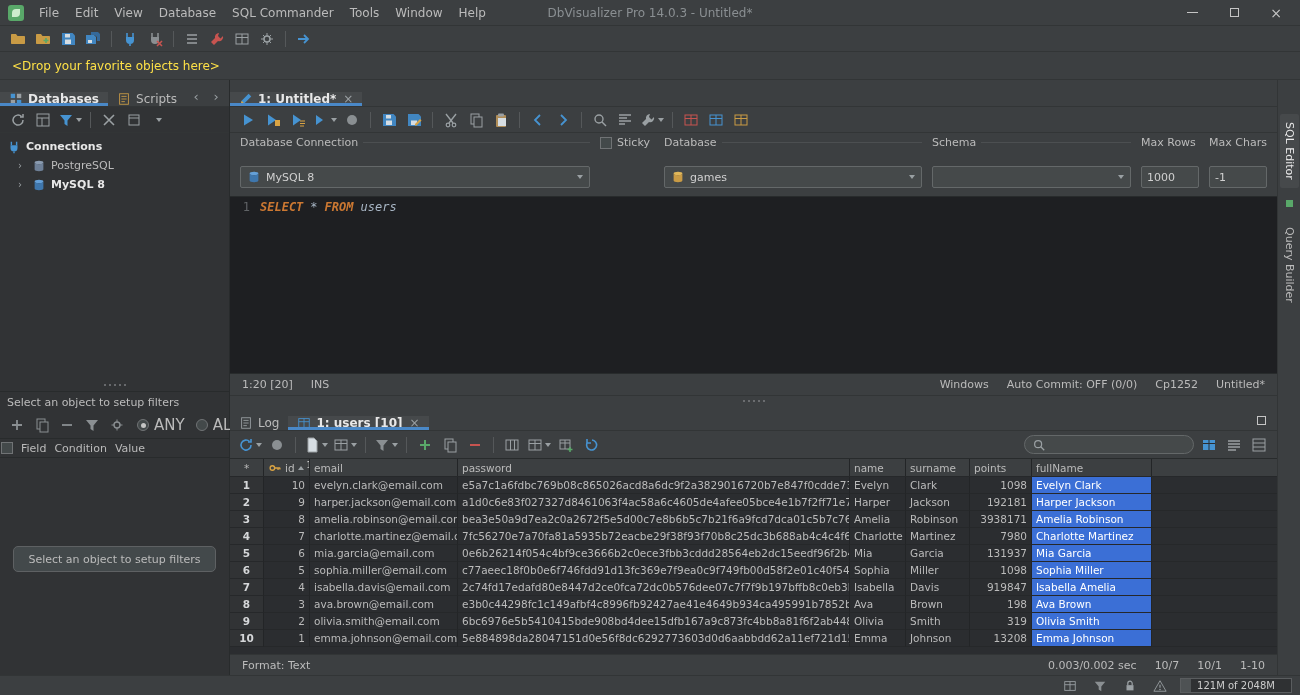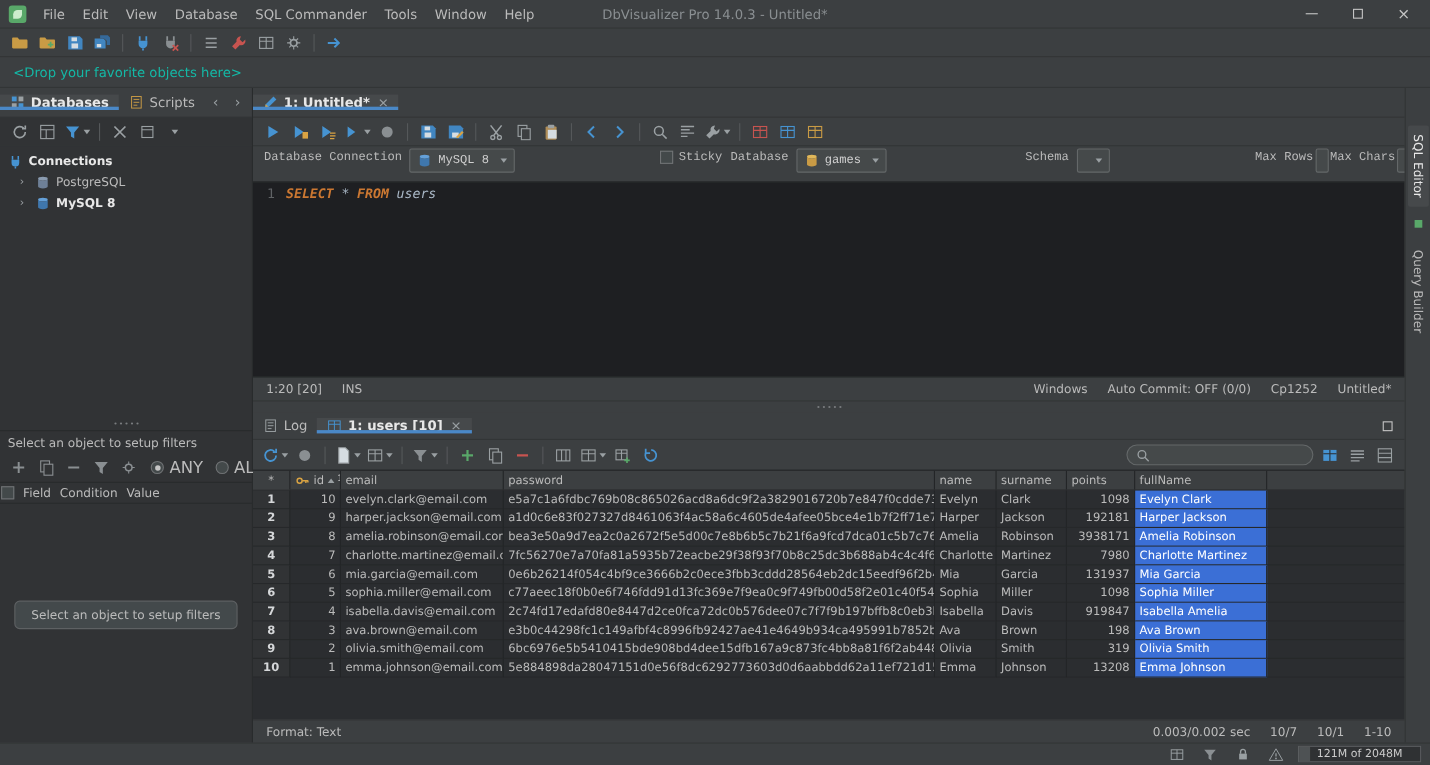--- a/index.html
+++ b/index.html
@@ -20,30 +20,30 @@
 
   
   .toolbar { height:26px; display:flex; align-items:center; gap:5px; padding:0 8px; border-bottom:1px solid #323536; flex:none; }
   .tbtn { height:20px; min-width:20px; display:flex; align-items:center; justify-content:center; gap:2px; border-radius:2px; flex:none; }
   .i { width:16px; height:16px; display:block; flex:none; }
   .i14 { width:14px; height:14px; display:block; flex:none; }
   .sep { width:1px; height:16px; background:#55585a; margin:0 3px; flex:none; }
   .cdown { width:0; height:0; border-left:3.5px solid transparent; border-right:3.5px solid transparent; border-top:4px solid #9aa0a3; display:block; flex:none; }
   .navglyph { color:#9aa0a3; font-size:13px; line-height:13px; }
 
-  .favbar { height:28px; display:flex; align-items:center; padding:0 12px; border-bottom:1px solid #323536; color:#14b8a6; flex:none; }
+  .favbar { height:28px; display:flex; align-items:center; padding:0 12px; border-bottom:1px solid #323536; color:#fde047; flex:none; }
 
   
   .content { flex:1; display:flex; min-height:0; }
   .sidebar { width:230px; background:#313335; border-right:1px solid #282b2c; display:flex; flex-direction:column; flex:none; }
   .main { flex:1; min-width:0; display:flex; flex-direction:column; background:#3c3f41; }
   .rightstrip { width:23px; background:#3c3f41; border-left:1px solid #323536; display:flex; flex-direction:column; align-items:center; padding-top:34px; gap:12px; flex:none; }
 
   
-  .tabstrip { height:27px; display:flex; align-items:center; background:#3c3f41; border-bottom:1px solid #323536; flex:none; }
+  .tabstrip { height:27px; display:flex; align-items:flex-end; background:#3c3f41; border-bottom:1px solid #323536; flex:none; }
   .tab { display:flex; align-items:center; gap:5px; padding:0 9px; position:relative; color:#bbbbbb; white-space:nowrap; }
   .tab.sel { background:#46494b; color:#e8e8e8; font-weight:bold; }
   .tab.sel::after { content:''; position:absolute; left:0; right:0; bottom:0; height:3px; background:#4a88c7; }
   .tclose { color:#9aa0a3; font-size:12px; margin-left:2px; font-weight:normal; }
   .spring { flex:1; min-width:0; }
 
   
   .tree { flex:none; height:246px; padding-top:4px; overflow:hidden; font-size:11px; }
   .trow { height:19px; display:flex; align-items:center; gap:5px; padding:0 7px; }
   .trow .indent { width:6px; flex:none; }
@@ -56,21 +56,21 @@
   .radio { width:12px; height:12px; border-radius:50%; border:1px solid #707375; background:#43494a; position:relative; flex:none; }
   .radio.on::after { content:''; position:absolute; left:2.5px; top:2.5px; width:5px; height:5px; border-radius:50%; background:#c5c5c5; }
   .rlabel { font-size:15px; margin-right:6px; }
   .cb { width:12px; height:12px; border:1px solid #707375; background:#43494a; flex:none; }
   .filter-head { height:20px; display:flex; align-items:center; gap:8px; padding:0 1px; border-top:1px solid #282b2c; border-bottom:1px solid #282b2c; font-size:11px; flex:none; }
   .filter-body { flex:1; display:flex; justify-content:center; align-items:flex-start; padding-top:88px; }
   .fbtn { height:26px; padding:0 14px; background:#43494b; border:1px solid #5e6163; border-radius:5px; color:#bbbbbb; font-size:11px; display:flex; align-items:center; }
 
   
   .conn-panel { display:flex; gap:10px; padding:2px 10px 8px; align-items:flex-start; flex:none; }
-  .grp { display:flex; flex-direction:row; gap:2px;font-family:Liberation Mono, monospace; }
+  .grp { display:flex; flex-direction:column; gap:16px; }
   .grp-head { height:15px; display:flex; align-items:center; gap:5px; font-size:11px; color:#bbbbbb; white-space:nowrap; }
   .hline { flex:1; height:1px; background:#5a5d5f; opacity:.55; }
   .dd { height:22px; display:flex; align-items:center; gap:5px; padding:0 6px; background:#45494a; border:1px solid #646869; border-radius:2px; font-size:11px; color:#d0d0d0; }
   .txt { height:22px; background:#45494a; border:1px solid #646869; border-radius:2px; color:#d0d0d0; padding:0 5px; font-size:11px; width:100%; font-family:inherit; outline:none; }
 
   
   .sql-editor { height:178px; background:#1e1f22; border-top:1px solid #282b2c; border-bottom:1px solid #282b2c; display:flex; font-family:"DejaVu Sans Mono","Liberation Mono",monospace; font-size:12px; flex:none; }
   .gutter { width:28px; text-align:right; padding:3px 8px 0 0; color:#606366; flex:none; }
   .code { padding:3px 0 0 2px; color:#a9b7c6; white-space:pre; display:flex;font-style:italic; }
   .code span { margin-right:7px; }

